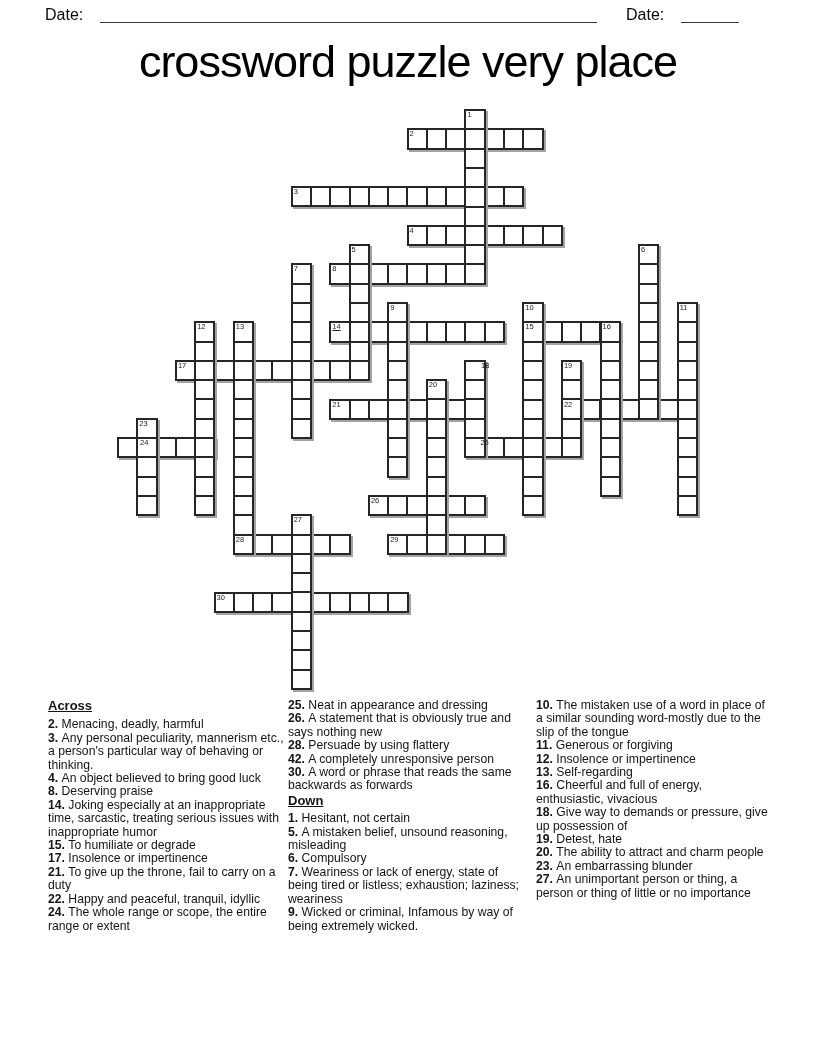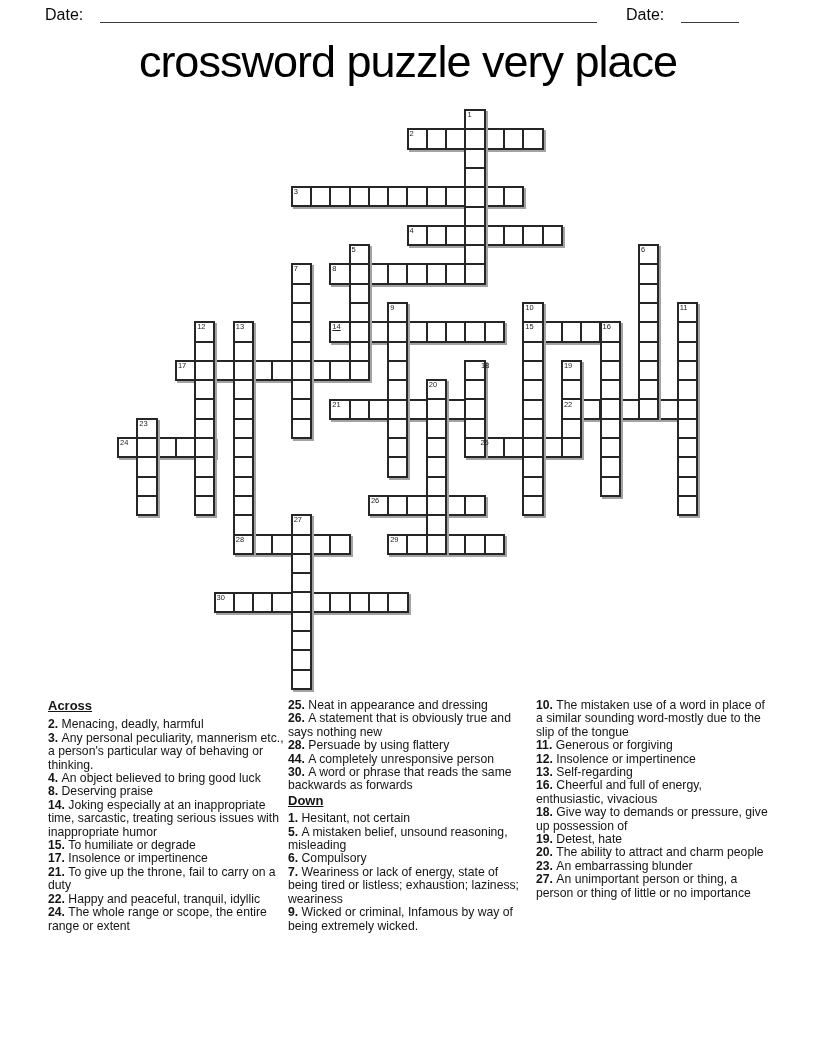--- a/index.html
+++ b/index.html
@@ -313,21 +313,21 @@
     </div>
     <span class="cellnum" style="left: 409.5px; top: 130.3px;">2</span>
     <span class="cellnum" style="left: 293.7px; top: 188.2px;">3</span>
     <span class="cellnum" style="left: 409.5px; top: 226.8px;">4</span>
     <span class="cellnum" style="left: 332.3px; top: 265.4px;">8</span>
     <span class="cellnum" style="left: 332.3px; top: 323.3px; text-decoration: underline;">14</span>
     <span class="cellnum" style="left: 525.3px; top: 323.3px;">15</span>
     <span class="cellnum" style="left: 177.9px; top: 361.9px;">17</span>
     <span class="cellnum" style="left: 332.3px; top: 400.5px;">21</span>
     <span class="cellnum" style="left: 563.9px; top: 400.5px;">22</span>
-    <span class="cellnum" style="left: 120px; top: 439.1px;">24</span>
+    <span class="cellnum" style="left: 120px; top: 439.1px; padding-left: 20px;">24</span>
     <span class="cellnum" style="left: 467.4px; top: 439.1px; margin-left: 13px;">25</span>
     <span class="cellnum" style="left: 370.9px; top: 497px;">26</span>
     <span class="cellnum" style="left: 235.8px; top: 535.6px;">28</span>
     <span class="cellnum" style="left: 390.2px; top: 535.6px;">29</span>
     <span class="cellnum" style="left: 216.5px; top: 593.5px;">30</span>
     <span class="cellnum" style="left: 467.4px; top: 111px;">1</span>
     <span class="cellnum" style="left: 351.6px; top: 246.1px;">5</span>
     <span class="cellnum" style="left: 641.1px; top: 246.1px;">6</span>
     <span class="cellnum" style="left: 293.7px; top: 265.4px;">7</span>
     <span class="cellnum" style="left: 390.2px; top: 304px;">9</span>
@@ -356,21 +356,21 @@
       <div class="clue"><b>21. </b>To give up the throne, fail to carry on a duty</div>
       <div class="clue"><b>22. </b>Happy and peaceful, tranquil, idyllic</div>
       <div class="clue"><b>24. </b>The whole range or scope, the entire range or extent</div>
     </div>
 </div>
 <div class="clue-col" style="left:288px">
   <div id="col2a-list">
       <div class="clue"><b>25. </b>Neat in appearance and dressing</div>
       <div class="clue"><b>26. </b>A statement that is obviously true and says nothing new</div>
       <div class="clue"><b>28. </b>Persuade by using flattery</div>
-      <div class="clue"><b>44. </b>A completely unresponsive person</div>
+      <div class="clue"><b>42. </b>A completely unresponsive person</div>
       <div class="clue"><b>30. </b>A word or phrase that reads the same backwards as forwards</div>
     </div>
   <div class="clue-heading mid">Down</div>
   <div id="col2b-list">
       <div class="clue"><b>1. </b>Hesitant, not certain</div>
       <div class="clue"><b>5. </b>A mistaken belief, unsound reasoning, misleading</div>
       <div class="clue"><b>6. </b>Compulsory</div>
       <div class="clue"><b>7. </b>Weariness or lack of energy, state of being tired or listless; exhaustion; laziness; weariness</div>
       <div class="clue"><b>9. </b>Wicked or criminal, Infamous by way of being extremely wicked.</div>
     </div>

